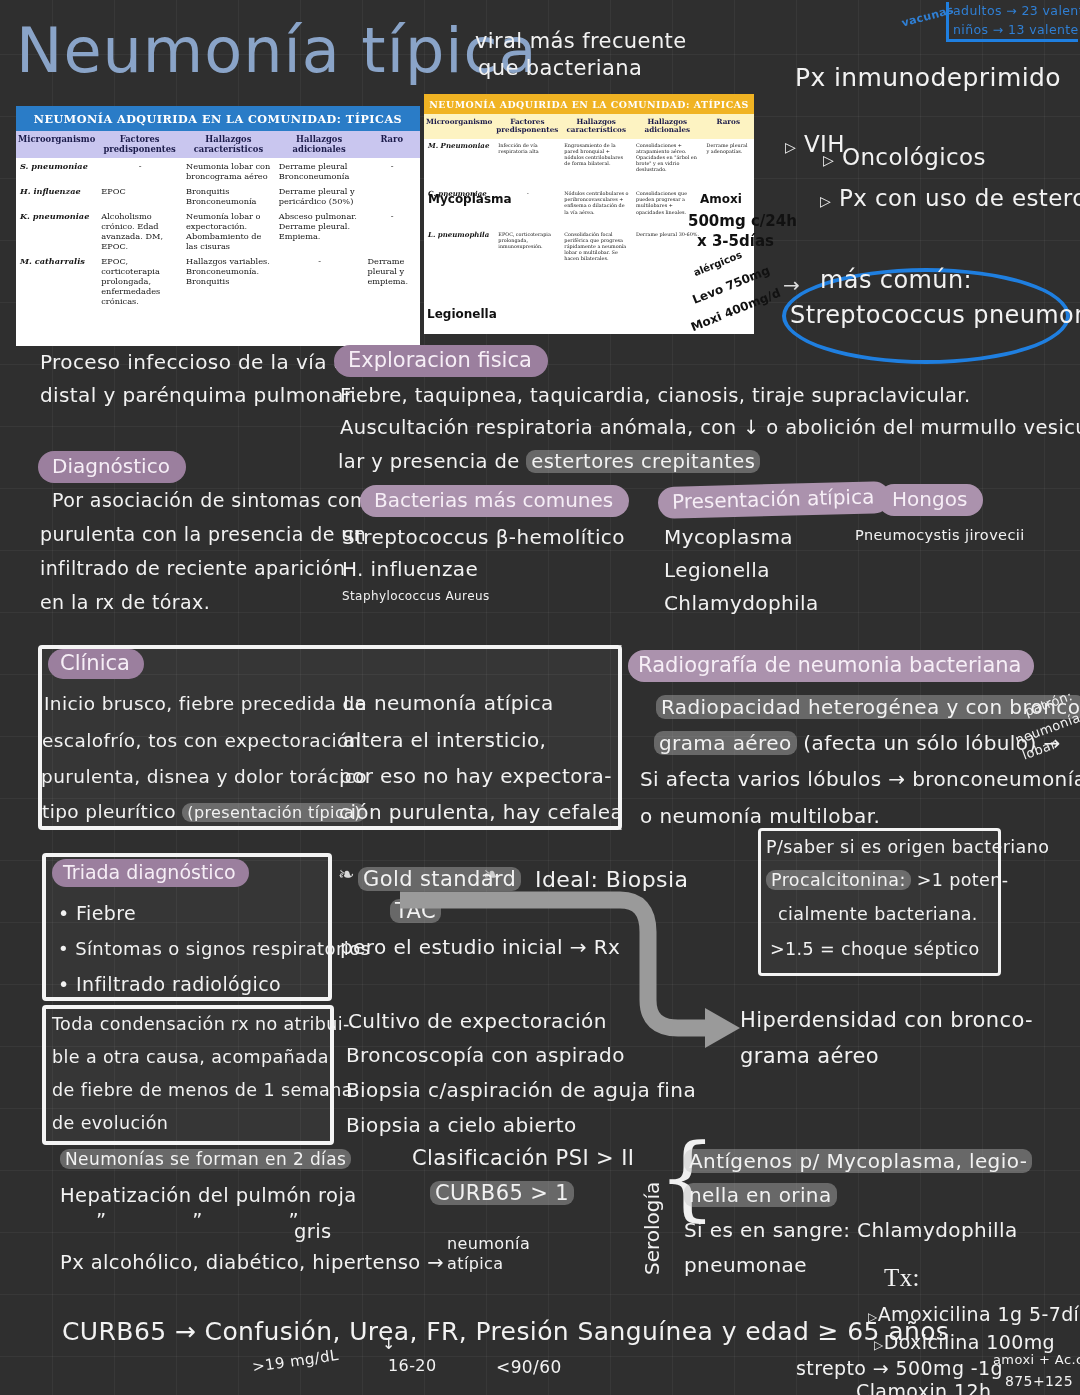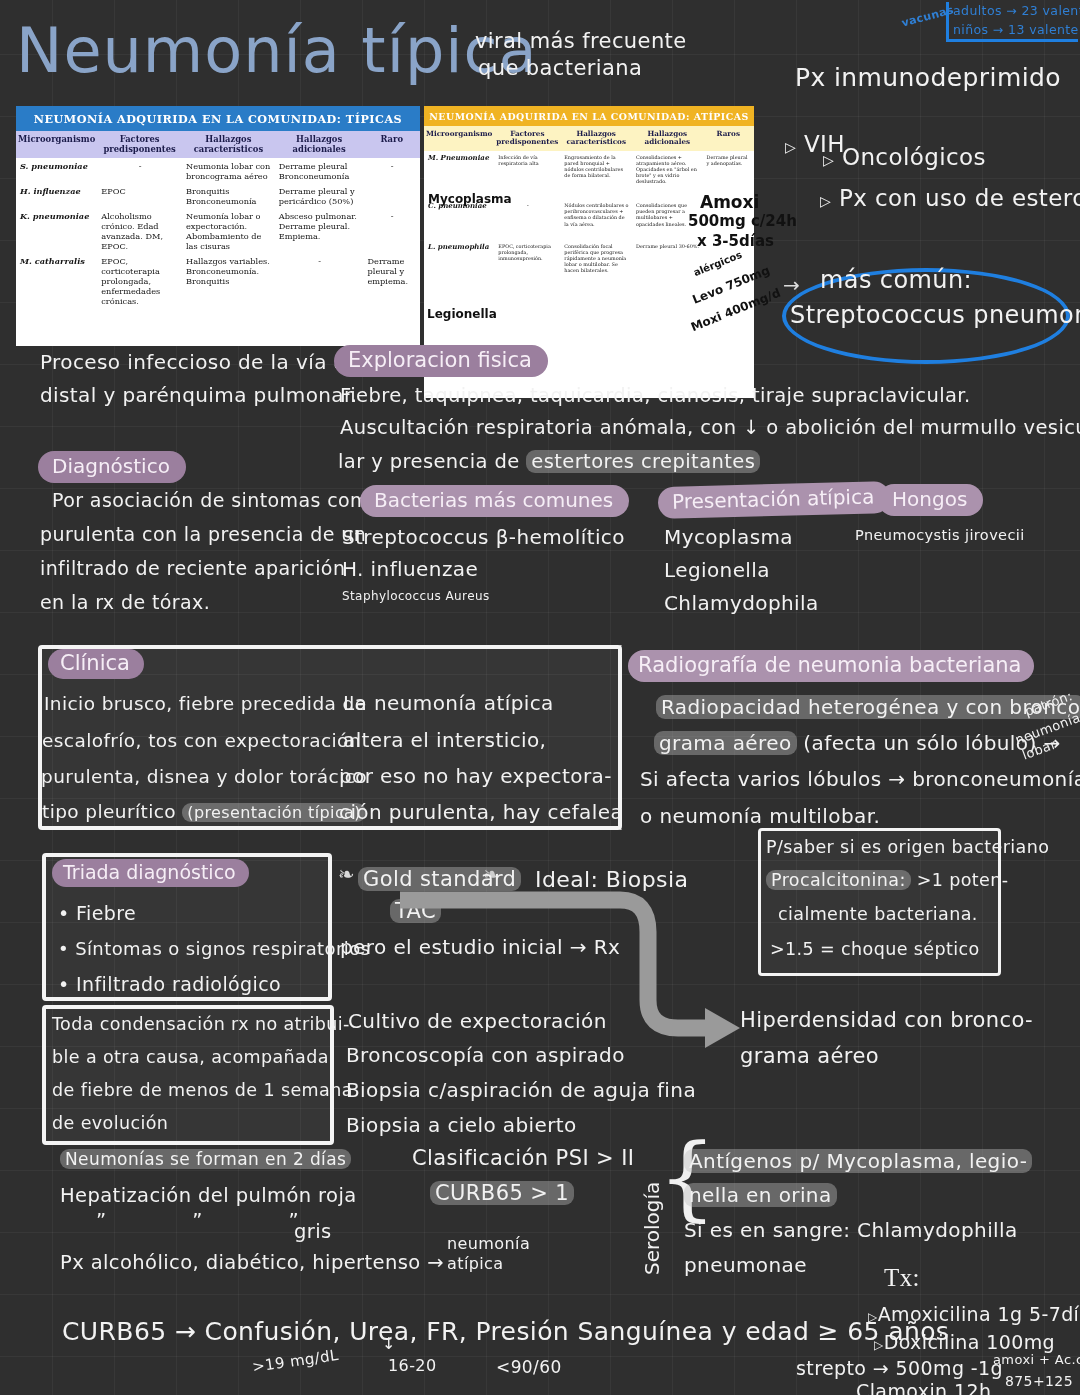--- a/index.html
+++ b/index.html
@@ -71,21 +71,21 @@
   .tbl td.ctr { text-align: center; }
 
   
   #tbl-typ { left: 16px; top: 106px; width: 404px; height: 240px; }
   #tbl-typ .thead-bar { background: #2a7cc7; font-size: 11.2px; padding: 6px 0 5px; }
   #tbl-typ thead tr { background: #c9c6ef; }
   #tbl-typ th { font-size: 8.4px; padding: 4px 2px; line-height: 1.15; }
   #tbl-typ td { font-size: 8.2px; padding: 3px 3px 2px 4px; line-height: 1.22; }
 
   
-  #tbl-atyp { left: 424px; top: 106px; width: 330px; height: 292px; }
+  #tbl-atyp { left: 424px; top: 94px; width: 330px; height: 240px; }
   #tbl-atyp .thead-bar { background: #f0b323; font-size: 9.4px; padding: 5px 0 4px; color:#fff; }
   #tbl-atyp thead tr { background: #fdf3c2; }
   #tbl-atyp th { font-size: 7.2px; padding: 4px 2px; line-height: 1.15; }
   #tbl-atyp td { font-size: 4.9px; padding: 3px 3px 2px 4px; line-height: 1.25; }
   #tbl-atyp td.org { font-size: 7px; }
 
   
   .tbl-note {
     position: absolute;
     color: #111;
@@ -272,21 +272,21 @@
           <td style="padding-top:14px">Consolidación focal periférica que progresa rápidamente a neumonía lobar o multilobar. Se hacen bilaterales.</td>
           <td style="padding-top:14px">Derrame pleural 30-60%.</td>
           <td style="padding-top:14px"></td>
         </tr>
       </tbody>
     </table>
   </div>
 
   <div class="tbl-note" style="left:428px;top:192px;font-size:12px;">Mycoplasma</div>
   <div class="tbl-note" style="left:427px;top:307px;font-size:12px;">Legionella</div>
-  <div class="tbl-note" style="left:700px;top:192px;font-size:17px;">Amoxi</div>
+  <div class="tbl-note" style="left:700px;top:192px;font-size:12px;">Amoxi</div>
   <div class="tbl-note" style="left:688px;top:212px;font-size:15px;">500mg c/24h</div>
   <div class="tbl-note" style="left:697px;top:232px;font-size:15px;">x 3-5días</div>
   <div class="tbl-note" style="left:692px;top:258px;font-size:10px;transform:rotate(-22deg);">alérgicos</div>
   <div class="tbl-note" style="left:690px;top:278px;font-size:12px;transform:rotate(-22deg);">Levo 750mg</div>
   <div class="tbl-note" style="left:688px;top:303px;font-size:12px;transform:rotate(-22deg);">Moxi 400mg/d</div>
 
   <div class="hw" style="left:40px;top:349px;font-size:20px;">Proceso infeccioso de la vía aérea</div>
   <div class="hw" style="left:40px;top:382px;font-size:20px;">distal y parénquima pulmonar.</div>
 
   <div class="pill" style="left:334px;top:345px;font-size:21px;">Exploracion fisica</div>

